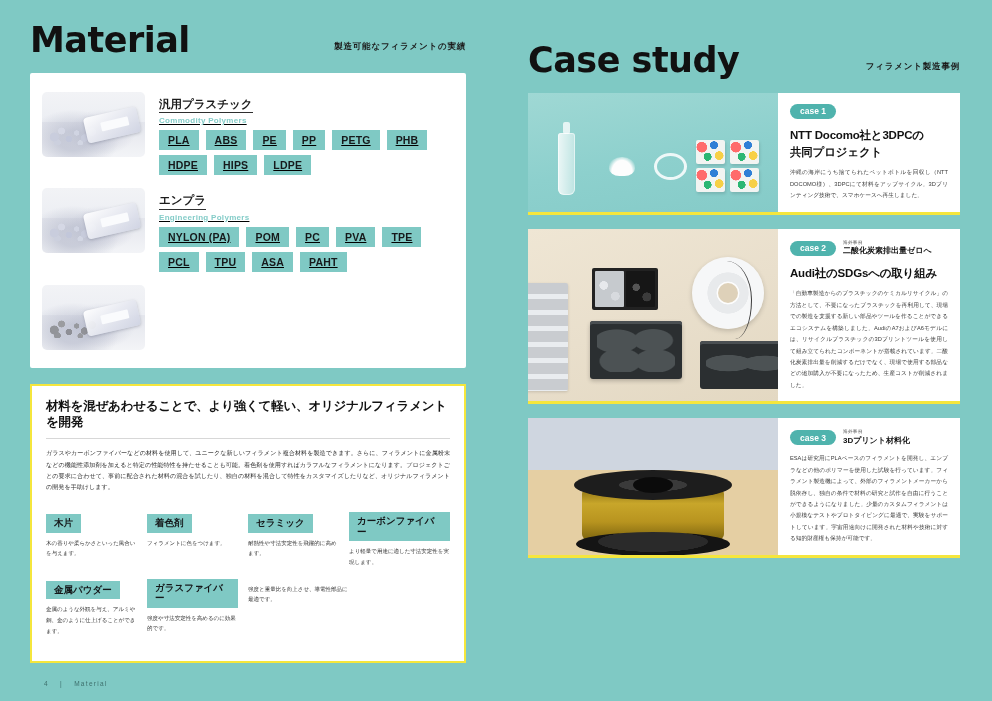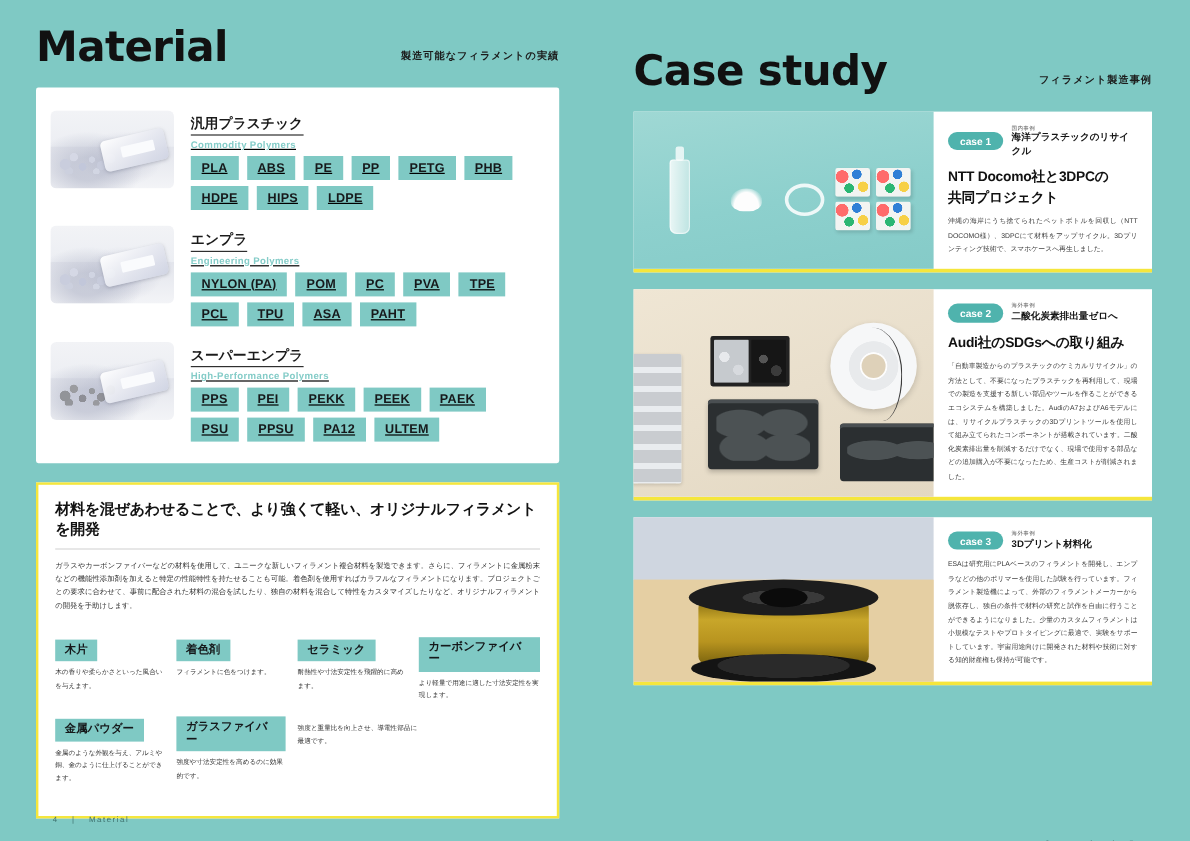--- a/index.html
+++ b/index.html
@@ -334,35 +334,20 @@
             </div>
         </div>
       </div>
 
       <div class="mat-row">
         <div class="mat-thumb dark">
           <div class="sheen"></div>
             <div class="pellets"></div>
             <div class="bag"></div>
         </div>
-        <div class="mat-info">
-          <div class="mat-cat-ja">スーパーエンプラ</div>
-          <div class="mat-cat-en">High-Performance Polymers</div>
-          <div class="chips">
-              <span class="chip">PPS</span>
-              <span class="chip">PEI</span>
-              <span class="chip">PEKK</span>
-              <span class="chip">PEEK</span>
-              <span class="chip">PAEK</span>
-              <span class="chip">PSU</span>
-              <span class="chip">PPSU</span>
-              <span class="chip">PA12</span>
-              <span class="chip">ULTEM</span>
-            </div>
-        </div>
       </div>
 
     </div>
 
     <div class="mix-box">
       <div class="mix-title">材料を混ぜあわせることで、より強くて軽い、オリジナルフィラメントを開発</div>
       <div class="mix-body">ガラスやカーボンファイバーなどの材料を使用して、ユニークな新しいフィラメント複合材料を製造できます。さらに、フィラメントに金属粉末などの機能性添加剤を加えると特定の性能特性を持たせることも可能。着色剤を使用すればカラフルなフィラメントになります。プロジェクトごとの要求に合わせて、事前に配合された材料の混合を試したり、独自の材料を混合して特性をカスタマイズしたりなど、オリジナルフィラメントの開発を手助けします。</div>
       <div class="additives">
           <div class="additive"><div class="add-tag">木片</div><div class="add-desc">木の香りや柔らかさといった風合いを与えます。</div></div>
           <div class="additive"><div class="add-tag">着色剤</div><div class="add-desc">フィラメントに色をつけます。</div></div>
@@ -398,24 +383,20 @@
           <div class="letters">
               <i></i>
               <i></i>
               <i></i>
               <i></i>
             </div>
         </div>
         <div class="case-txt">
           <div class="case-hd">
             <div class="case-badge">case 1</div>
-            <div class="case-kicker">
-              <div class="case-region">国内事例</div>
-              <div class="case-topic">海洋プラスチックのリサイクル</div>
-            </div>
           </div>
           <div class="case-title">NTT Docomo社と3DPCの<br>共同プロジェクト</div>
           <div class="case-body">沖縄の海岸にうち捨てられたペットボトルを回収し（NTT DOCOMO様）、3DPCにて材料をアップサイクル。3Dプリンティング技術で、スマホケースへ再生しました。</div>
         </div>
       </div>
 
       <div class="case">
         <div class="case-photo ph2">
           <div class="tray-grid"></div>
           <div class="pellet-box">

